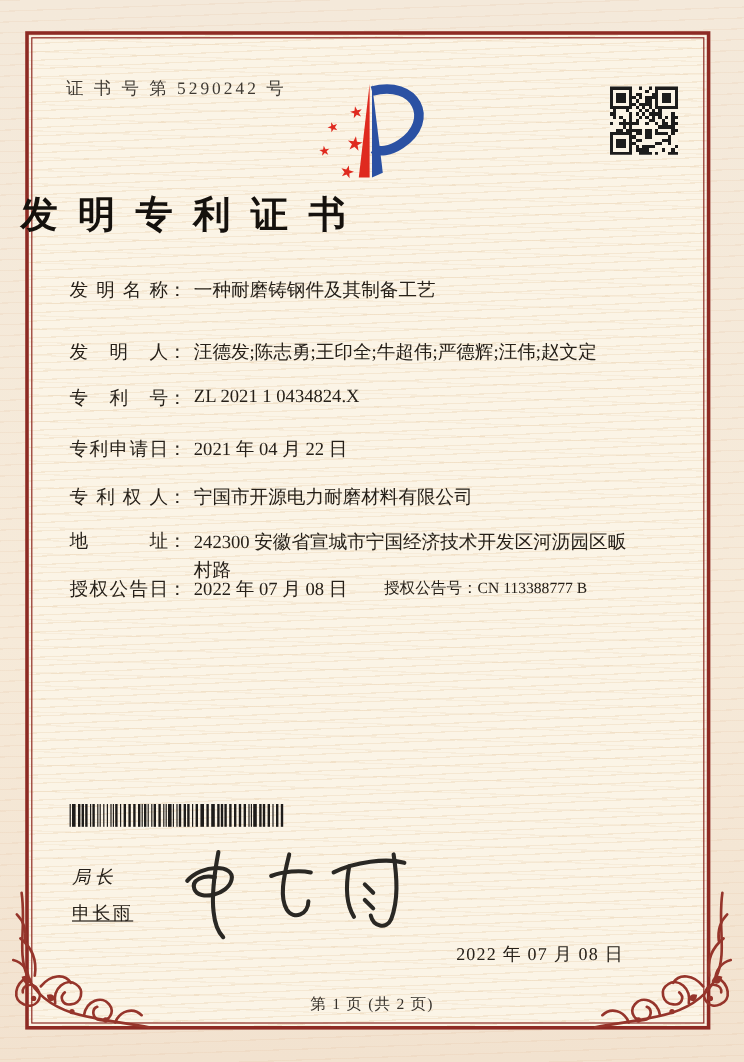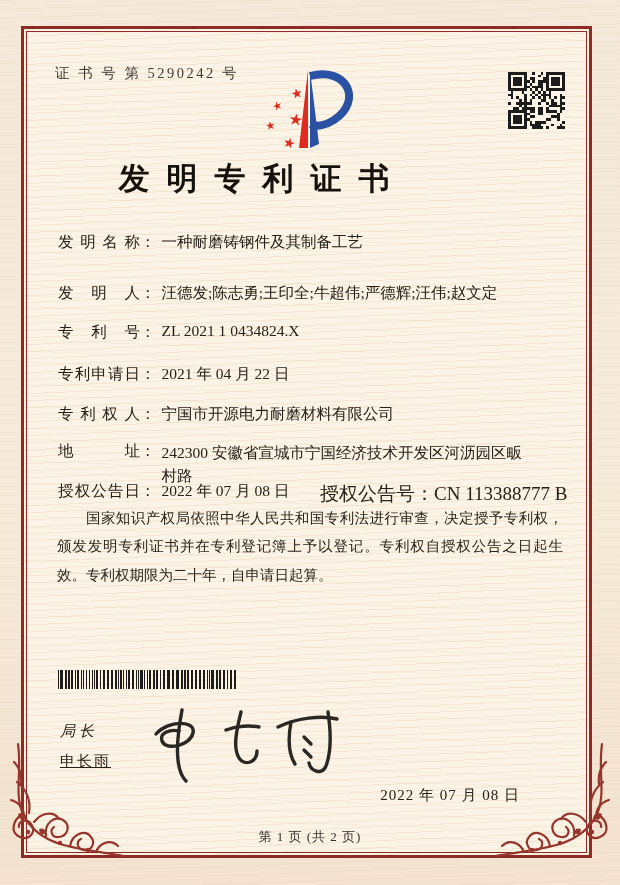--- a/index.html
+++ b/index.html
@@ -23,30 +23,30 @@
   .wm{
     position:absolute; font-family:"Liberation Sans","DejaVu Sans",sans-serif;
     font-weight:bold; font-size:36px; letter-spacing:5px;
     color:rgba(196,178,156,.42); transform:rotate(48deg); transform-origin:left top;
     pointer-events:none; white-space:nowrap;
   }
   .cert-no{position:absolute; left:55px; top:64px; font-size:14.5px; letter-spacing:2.5px; color:#3f3a33;}
   .logo{position:absolute; left:252px; top:66px;}
   .qr{position:absolute; left:508px; top:72px; width:57px; height:57px; background:#fbf4e6;}
   .title{
-    position:absolute; left:0; top:158px; width:508px; text-align:center;
+    position:absolute; left:0; top:158px; width:508px; text-align:left;
     font-size:31px; font-weight:bold; letter-spacing:17px; padding-left:17px;
     box-sizing:border-box; color:#15110d;
   }
   .field{position:absolute; left:58px; font-size:15.5px; white-space:nowrap;}
   .field .lbl{display:inline-block; width:82px; text-align:justify; text-align-last:justify; vertical-align:top;}
   .field .col{display:inline-block; vertical-align:top;}
   .field .val{display:inline-block; margin-left:6px; color:#262019; vertical-align:top;}
   .field .val.wrap{white-space:normal; width:368px; line-height:1.5;}
-  .grant2{position:absolute; left:320px; font-size:19px; white-space:nowrap;}
+  .grant2{position:absolute; left:320px; font-size:13px; white-space:nowrap;}
   .paras{position:absolute; left:57px; top:504px; width:506px;}
   .paras p{margin:0; font-size:14.5px; line-height:1.95; text-indent:2em; color:#2a241c; text-align:justify;}
   .barcode{position:absolute; left:58px; top:670px; width:178px; height:19px; display:flex; align-items:stretch;}
   .barcode i{display:block; height:100%;}
   .director-label{position:absolute; left:60px; top:722px; font-size:15px; letter-spacing:4px;font-style:italic;}
   .director-name{position:absolute; left:60px; top:752px; font-size:15px; letter-spacing:2px;text-decoration:underline;}
   .signature{position:absolute; left:138px; top:700px;}
   .issue-date{position:absolute; left:340px; top:786px; width:220px; text-align:center; font-size:15px; letter-spacing:1px;}
   .page-info{position:absolute; left:0; top:828px; width:620px; text-align:center; font-size:13px; letter-spacing:1px; color:#35302a;}
   .cont-note{position:absolute; left:0; top:861px; width:620px; text-align:center; font-size:13.5px; letter-spacing:2px; color:#33291f;}
@@ -336,21 +336,20 @@
     <span class="lbl">地址</span><span class="col">：</span><span class="val wrap">242300 安徽省宣城市宁国经济技术开发区河沥园区畈村路</span>
   </div>
   <div class="field" style="top:481px;">
     <span class="lbl">授权公告日</span><span class="col">：</span><span class="val">2022 年 07 月 08 日</span>
   </div>
   <div class="grant2" style="top:481px;">
     <span>授权公告号</span><span>：</span><span>CN 113388777 B</span>
   </div>
 
   <div class="paras">
-    <p>国家知识产权局依照中华人民共和国专利法进行审查，决定授予专利权，颁发发明专利证书并在专利登记簿上予以登记。专利权自授权公告之日起生效。专利权期限为二十年，自申请日起算。</p>
   </div>
 
   <div class="barcode" id="barcode">
       <i style="width:1px;background:#1e1c1a"></i>
       <i style="width:1px;background:transparent"></i>
       <i style="width:3px;background:#1e1c1a"></i>
       <i style="width:2px;background:transparent"></i>
       <i style="width:2px;background:#1e1c1a"></i>
       <i style="width:1px;background:transparent"></i>
       <i style="width:2px;background:#1e1c1a"></i>

